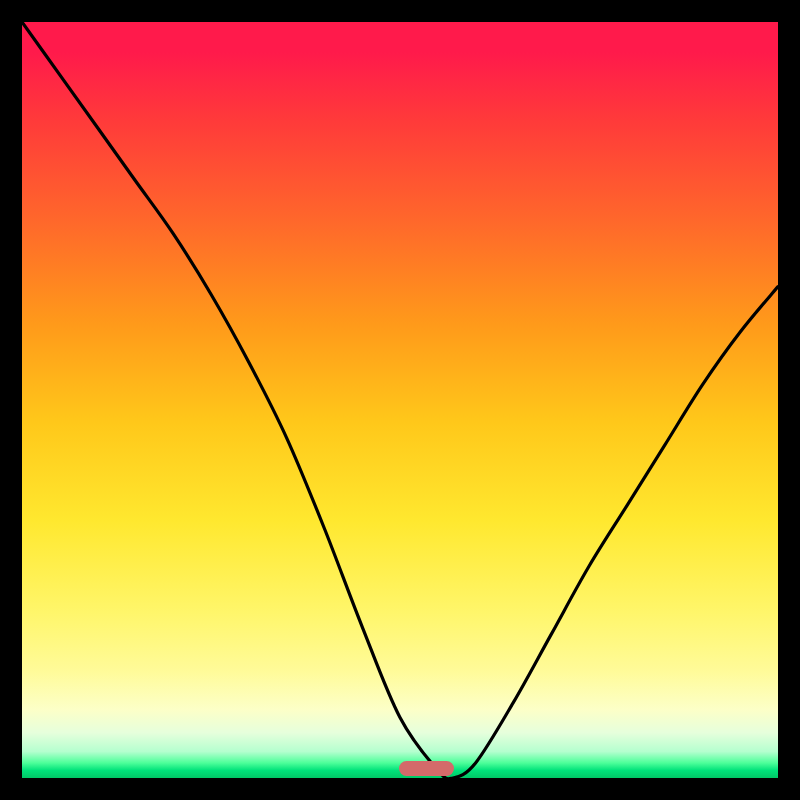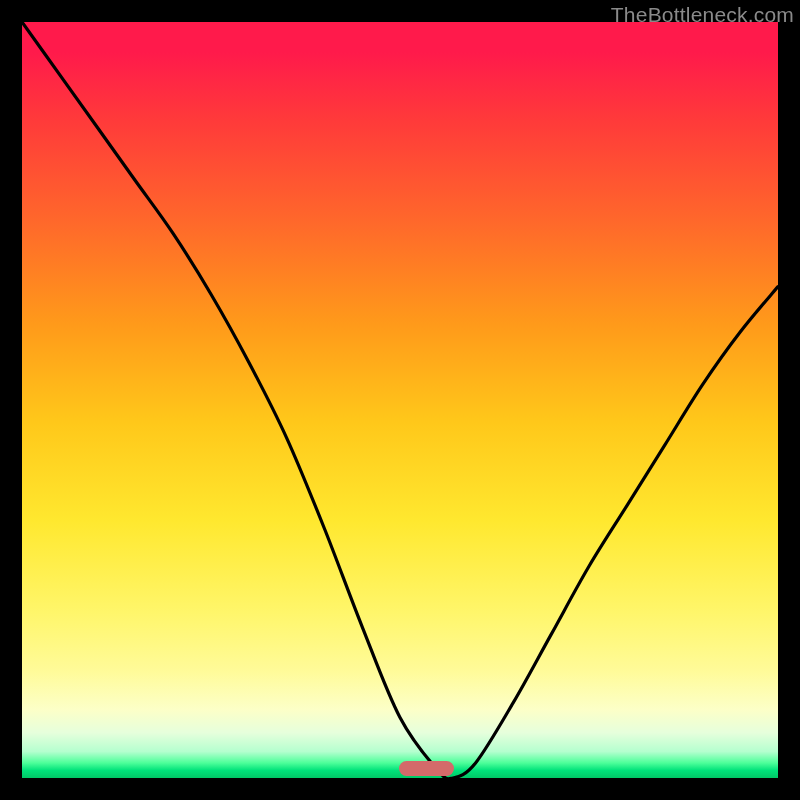--- a/index.html
+++ b/index.html
@@ -63,21 +63,20 @@
     font-size: 21px;
     font-weight: 500;
     letter-spacing: 0.2px;
     user-select: none;
   }
 </style>
 </head>
 <body>
 
 <div class="frame">
-  <div class="watermark">TheBottleneck.com</div>
 
   <div class="plot">
     <svg class="curve-svg" viewBox="0 0 756 756" preserveAspectRatio="none">
       <path id="curve-path" d="M 0.0 0.0 C 6.3 8.8, 25.2 35.3, 37.8 52.9 C 50.4 70.6, 63.0 88.2, 75.6 105.8 C 88.2 123.5, 100.8 141.1, 113.4 158.8 C 126.0 176.4, 138.6 192.8, 151.2 211.7 C 163.8 230.6, 176.4 250.7, 189.0 272.2 C 201.6 293.6, 214.2 316.3, 226.8 340.2 C 239.4 364.1, 252.0 388.1, 264.6 415.8 C 277.2 443.5, 289.8 475.0, 302.4 506.5 C 315.0 538.0, 327.6 573.3, 340.2 604.8 C 352.8 636.3, 365.4 671.6, 378.0 695.5 C 390.6 719.5, 407.0 738.4, 415.8 748.4 C 424.6 758.5, 424.6 757.3, 430.9 756.0 C 437.2 754.7, 443.5 753.5, 453.6 740.9 C 463.7 728.3, 478.8 701.8, 491.4 680.4 C 504.0 659.0, 516.6 635.0, 529.2 612.4 C 541.8 589.7, 554.4 565.7, 567.0 544.3 C 579.6 522.9, 592.2 504.0, 604.8 483.8 C 617.4 463.7, 630.0 443.5, 642.6 423.4 C 655.2 403.2, 667.8 381.8, 680.4 362.9 C 693.0 344.0, 705.6 326.3, 718.2 310.0 C 730.8 293.6, 749.7 272.2, 756.0 264.6" fill="none" stroke="#000" stroke-width="3.2" stroke-linecap="round" stroke-linejoin="round"></path>
     </svg>
     <div class="marker" id="min-marker" style="width: 55px; height: 15px; background: rgb(212, 106, 106); left: 376.96px; top: 739px;"></div>
   </div>
 </div>
 
 </body></html>

